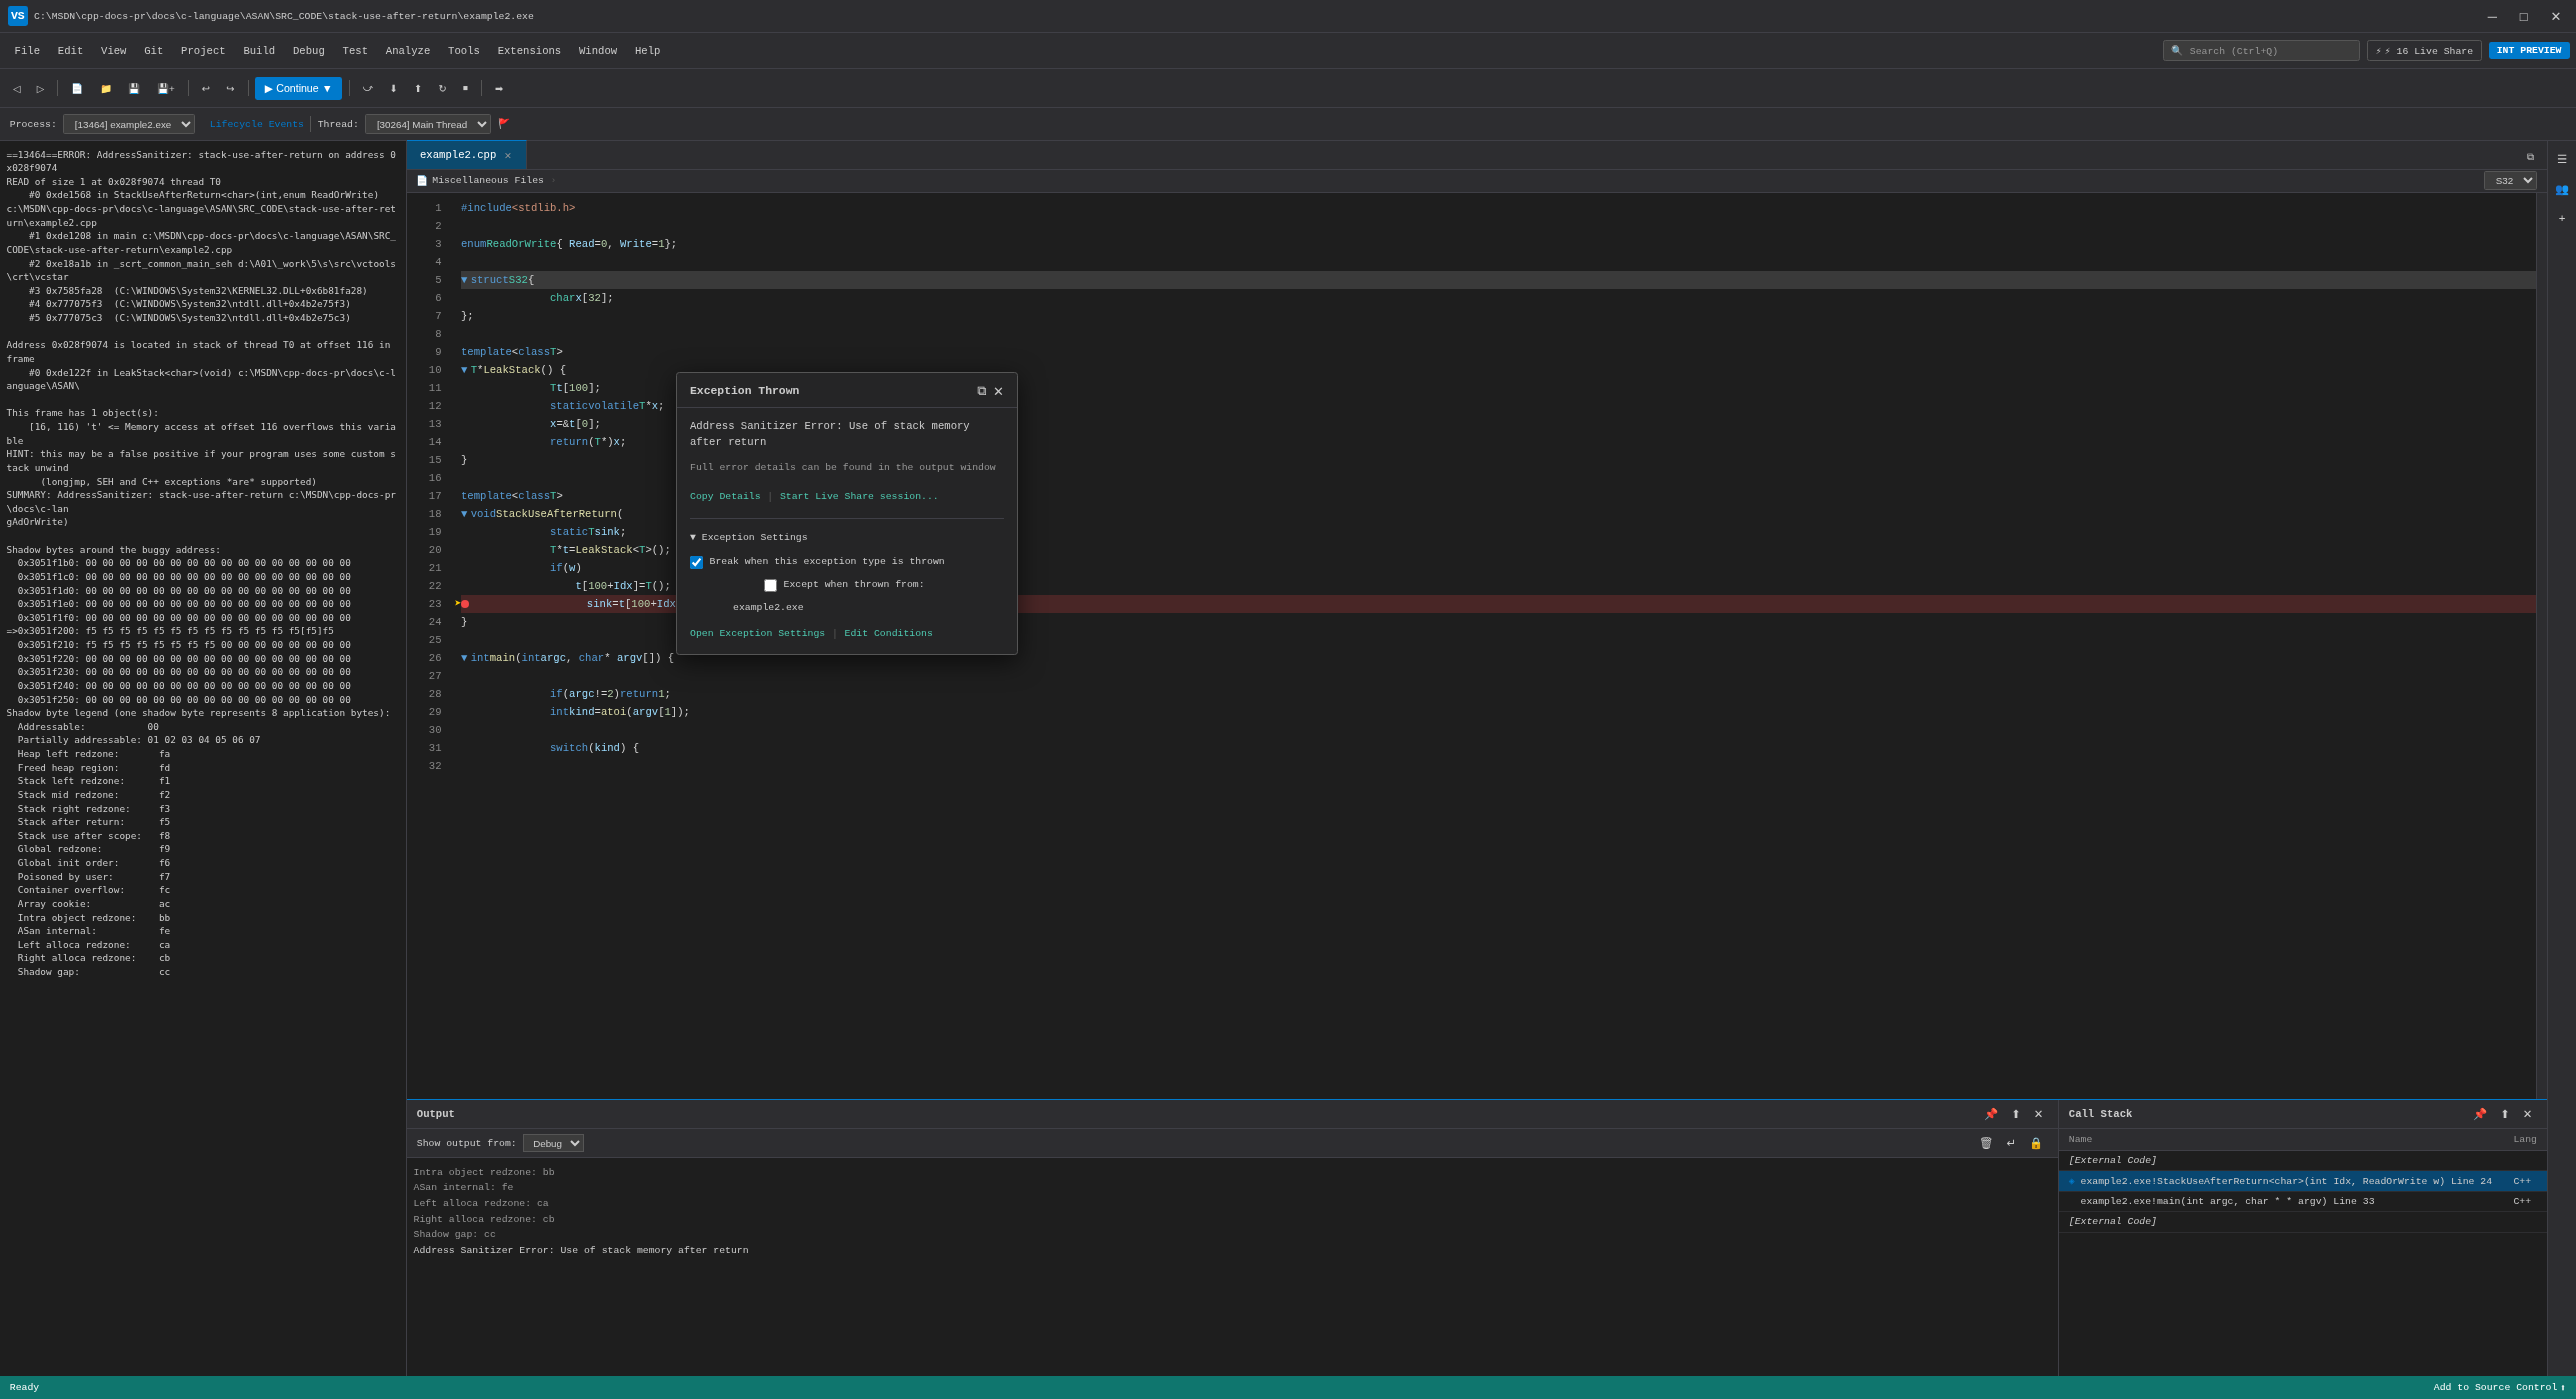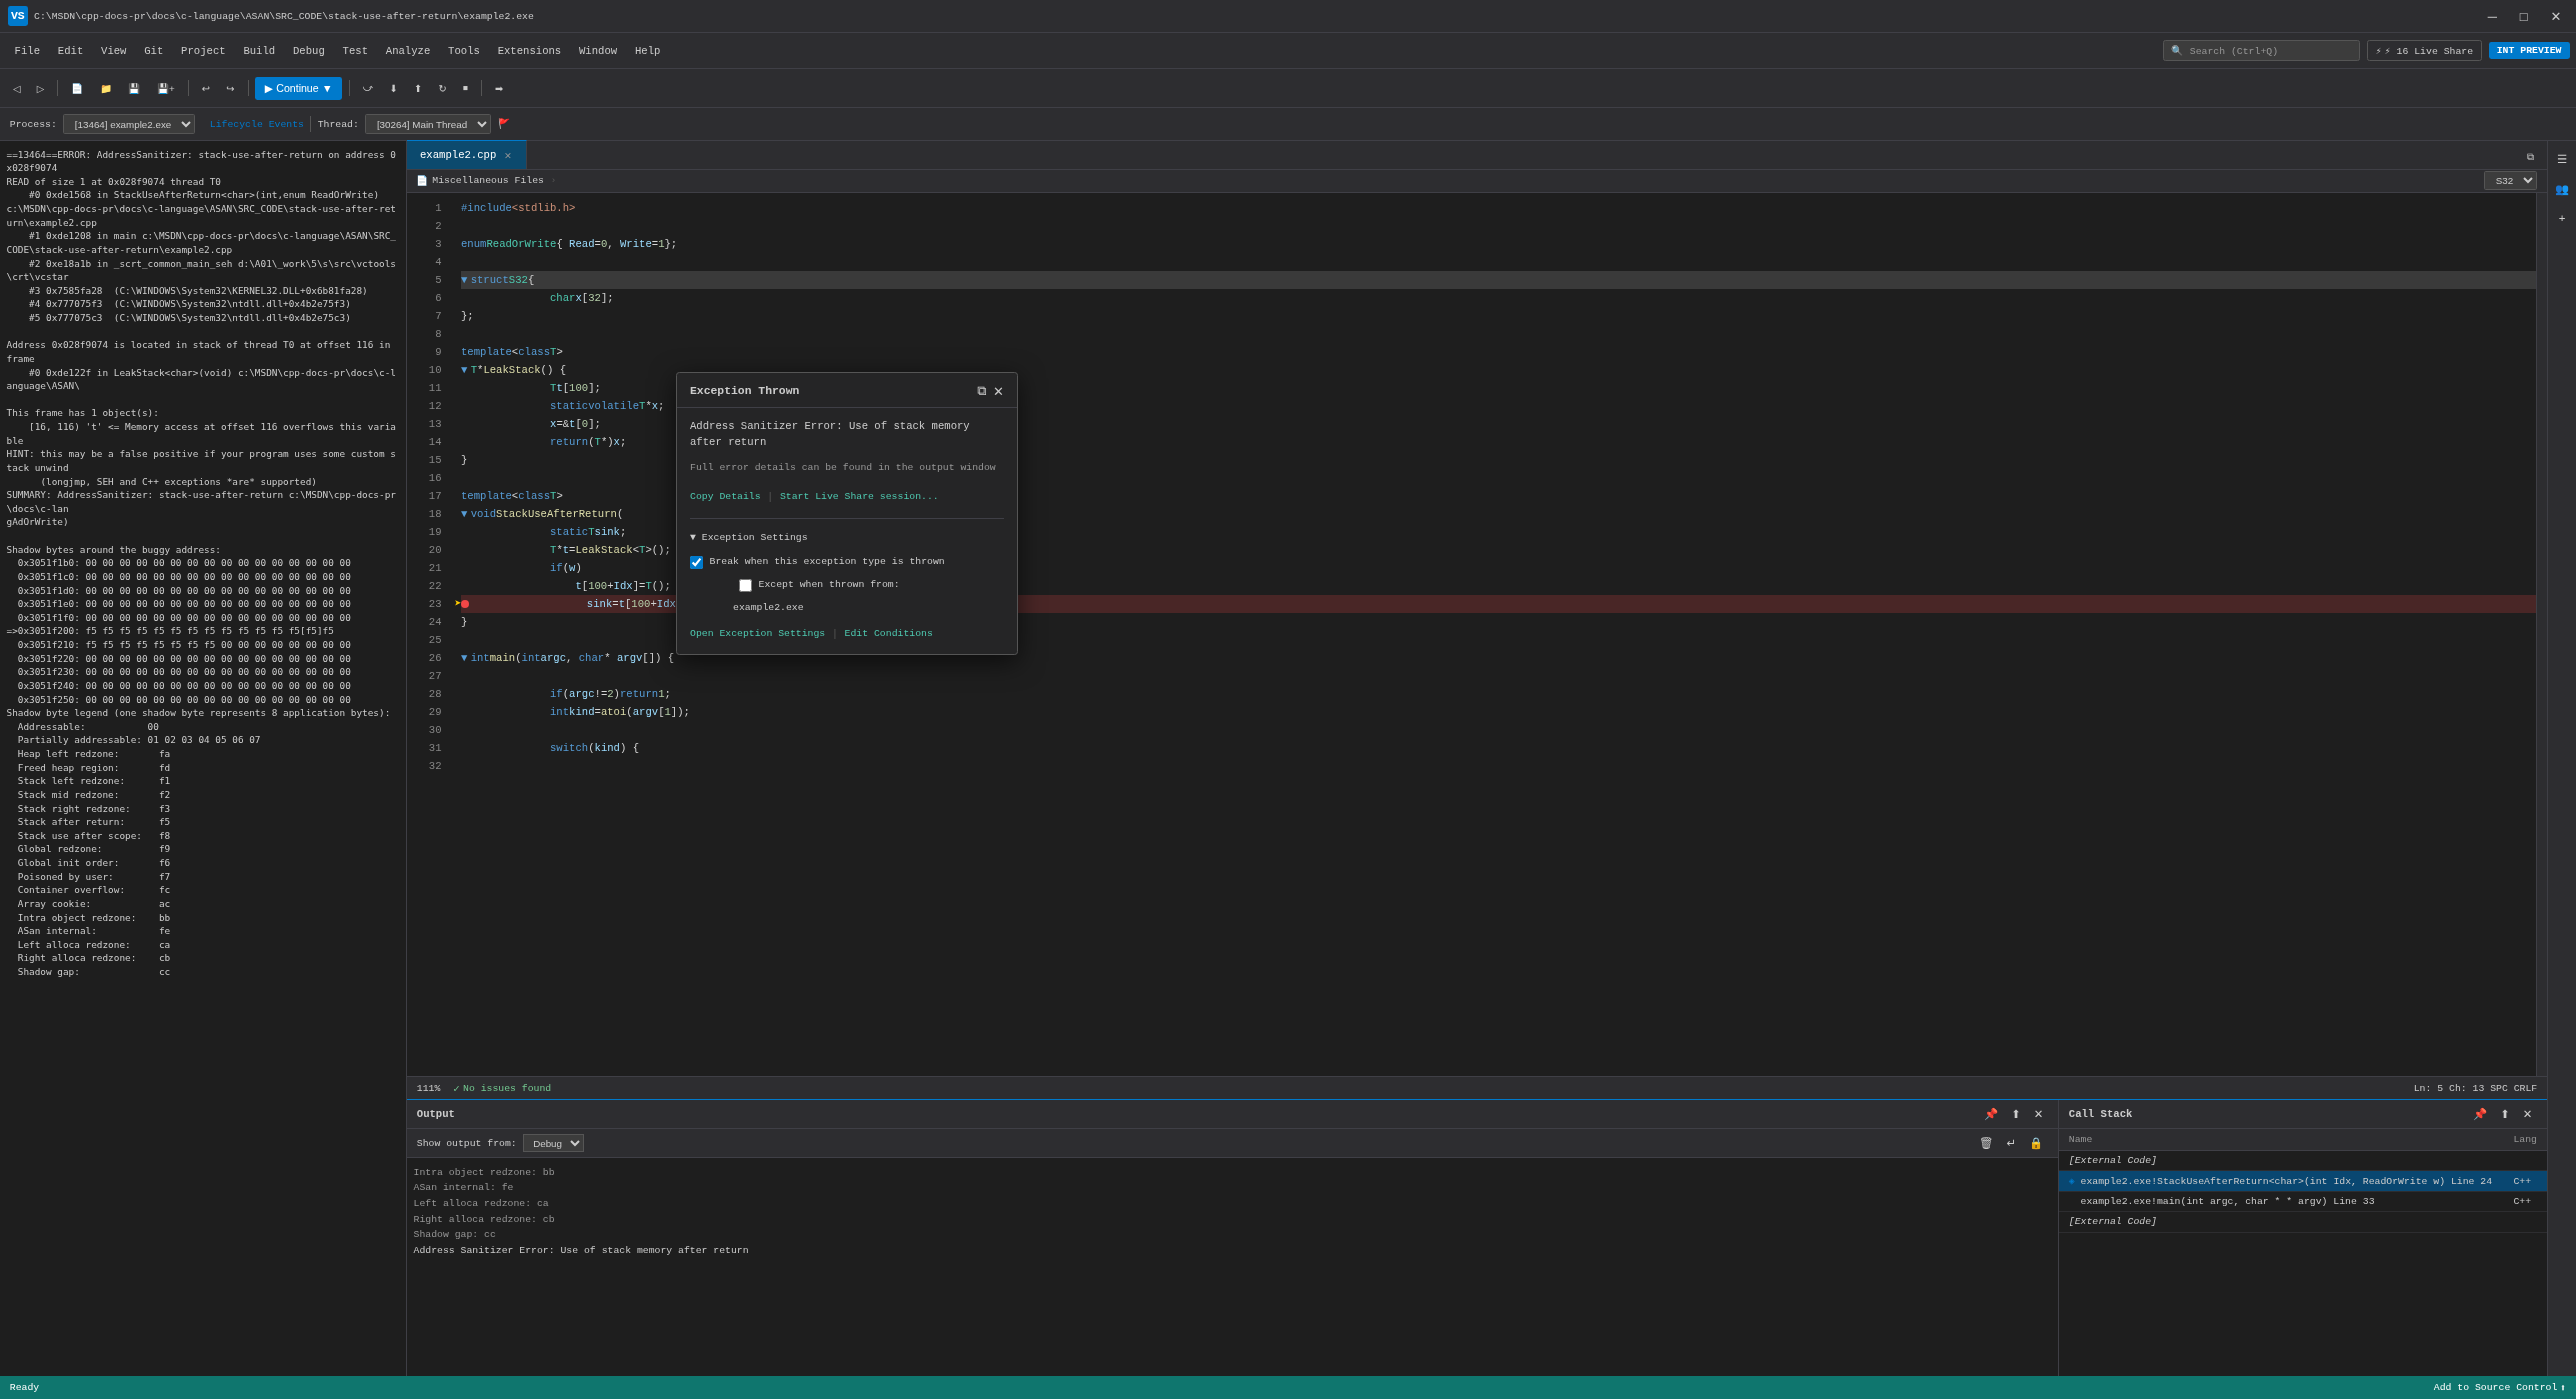--- a/index.html
+++ b/index.html
@@ -328,21 +328,21 @@
       align-items: center;
       gap: 6.5px;
       margin-bottom: 4.9px;
       font-size: 9.8px;
       color: #cccccc;
     }
     .checkbox-row input[type=checkbox] {
       accent-color: #007acc;
     }
     .indent-row {
-      margin-left: 2px;
+      margin-left: 27px;
       padding-left: 47px;
     }
     .exception-bottom-links {
       display: flex;
       gap: 6.5px;
       margin-top: 8.1px;
     }
 
     
     .bottom-panels {
@@ -847,30 +847,20 @@
               </div>
             </div>
           </div>
         </div>
 
       </div>
 
       <div style="width:11.4px;background:#2d2d30;border-left:0.8px solid #3f3f46;"></div>
     </div>
 
-    <div style="background:#2d2d30;height:23px;display:flex;align-items:center;padding:0 9.8px;gap:13px;border-top:0.8px solid #3f3f46;">
-      <div style="display:flex;align-items:center;gap:6.5px;">
-        <span style="font-size:9.8px;color:#cccccc;">111%</span>
-      </div>
-      <div class="no-issues">
-        <span style="color:#73c991;">✓</span>
-        <span style="font-size:9.8px;">No issues found</span>
-      </div>
-      <div style="margin-left:auto;font-size:9.8px;color:#cccccc;">Ln: 5   Ch: 13   SPC   CRLF</div>
-    </div>
 
     <div class="bottom-panels">
 
       <div class="output-panel">
         <div class="panel-header">
           <span class="panel-title">Output</span>
           <div class="panel-controls">
             <button class="panel-btn">📌</button>
             <button class="panel-btn">⬆</button>
             <button class="panel-btn">✕</button>

